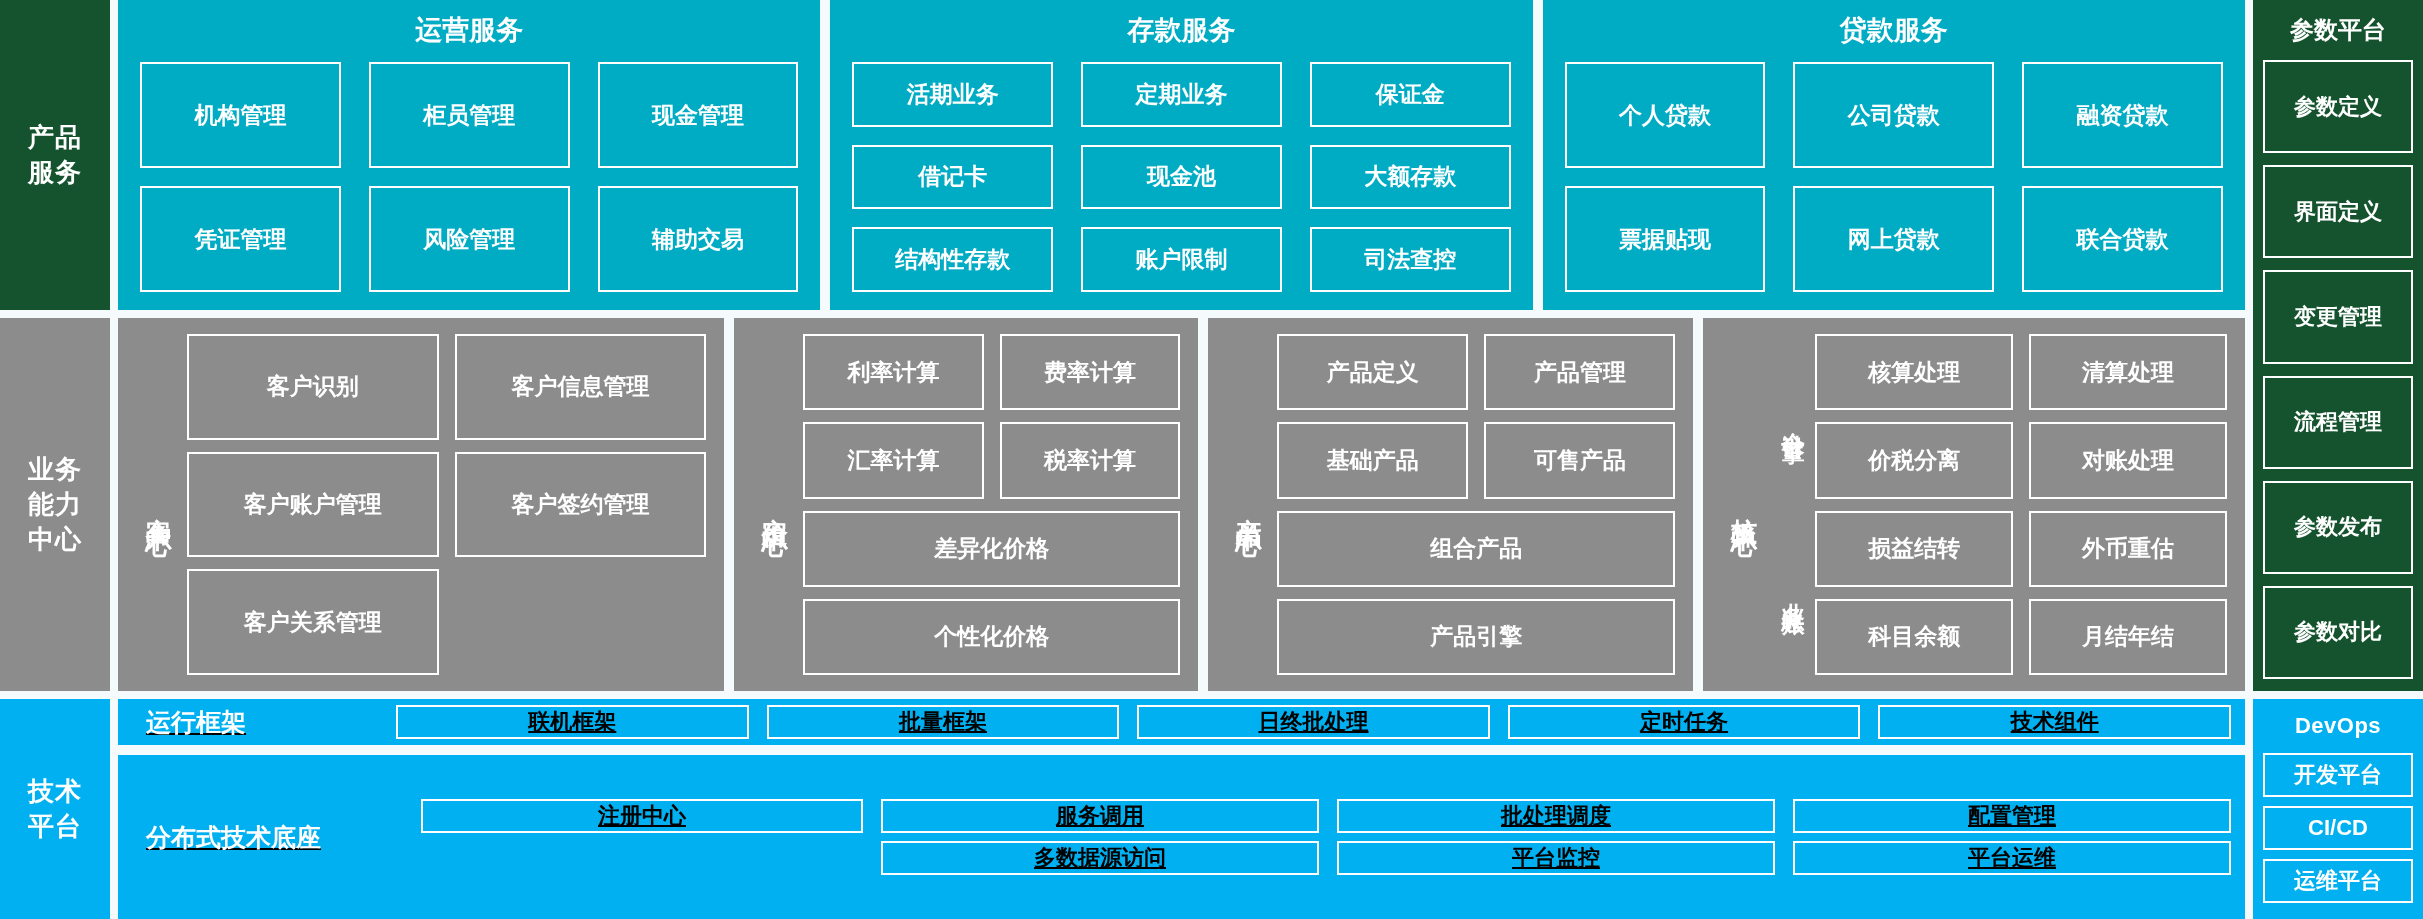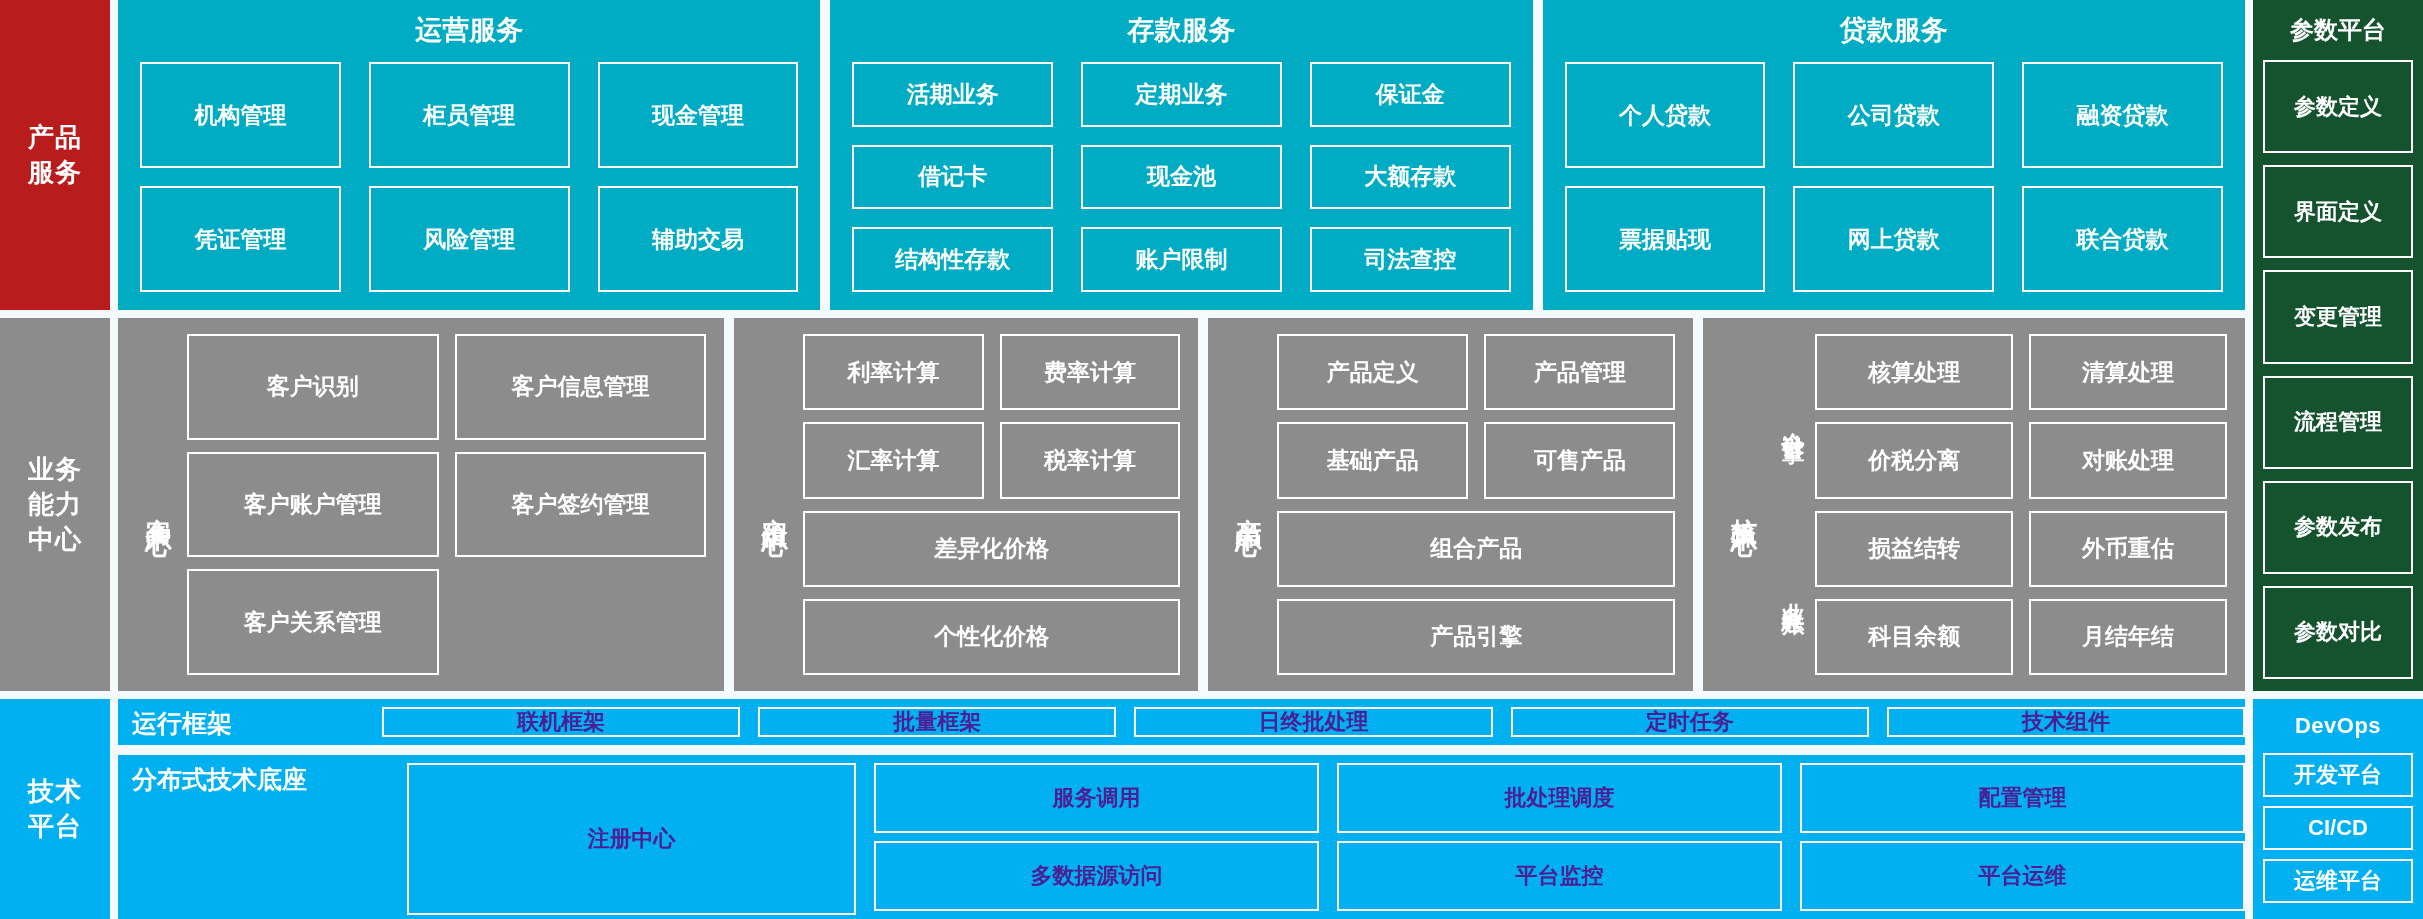--- a/index.html
+++ b/index.html
@@ -27,21 +27,21 @@
   .band-row3{height:220px;}
 
   
   .rail{
     width:110px;flex:0 0 110px;
     display:flex;align-items:center;justify-content:center;
     text-align:center;
     color:#ffffff;font-weight:bold;font-size:26px;line-height:1.35;
     letter-spacing:1px;
   }
-  .rail.teal{background:#b91c1c;}
+  .rail.teal{background:#14532d;}
   .rail.grey{background:#8c8c8c;}
   .rail.blue{background:#00b0f0;}
 
   
   .side{
     width:170px;flex:0 0 170px;
     box-sizing:border-box;
     display:flex;flex-direction:column;
     align-items:center;
     padding:10px 10px 12px 10px;
@@ -135,34 +135,35 @@
     display:flex;align-items:center;justify-content:center;
     text-align:center;min-width:0;
   }
   .span2{grid-column:1 / span 2;}
 
   
   .tech-main{flex:1 1 auto;display:flex;flex-direction:column;gap:10px;min-width:0;}
   .tech-row{
     background:#00b0f0;
     box-sizing:border-box;
-    display:flex;
-    padding:8px 0;
+    display:flex;align-items:center;
+    padding:8px 14px;
     min-width:0;
+    text-decoration:underline;
   }
   .tech-row.r1{flex:0 0 46px;height:46px;}
   .tech-row.r2{flex:1 1 auto;gap:25px;}
   .tech-label{
     color:#ffffff;font-weight:bold;font-size:25px;
     flex:0 0 250px;padding-left:14px;
     white-space:nowrap;
   }
   .tech-cells{flex:1;display:flex;gap:18px;min-width:0;}
   .tech-cell{
-    border:2px solid #ffffff;color:#4c1d95;
+    border:2px solid #ffffff;color:#000000;
     font-size:22px;font-weight:bold;
     display:flex;align-items:center;justify-content:center;
     flex:1;min-width:0;text-align:center;
   }
   .tech-cell.tall{height:100%;}
   .tech-col{display:flex;flex-direction:column;gap:8px;flex:1;min-width:0;}
   .tech-col .tech-cell{flex:1;}
 </style>
 </head>
 <body>

